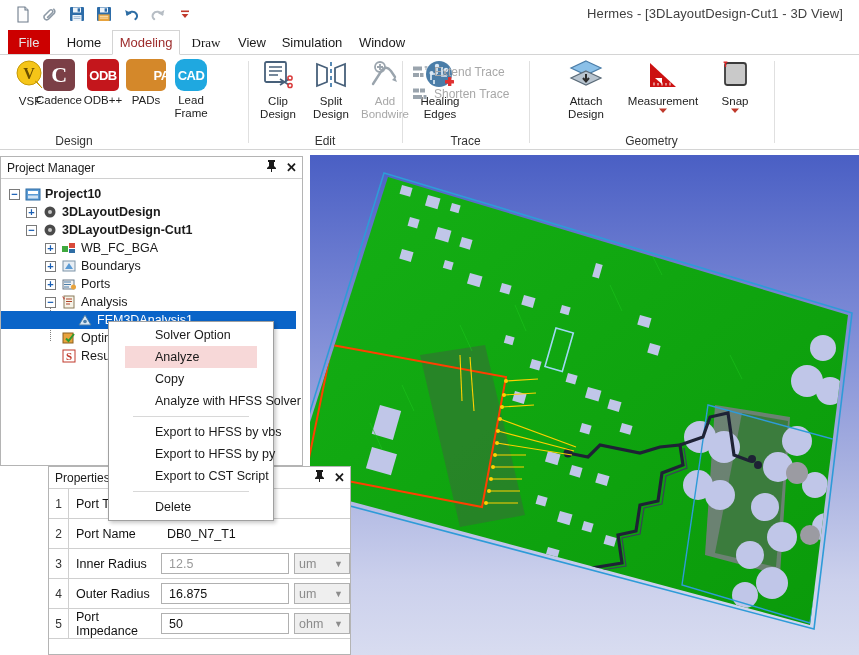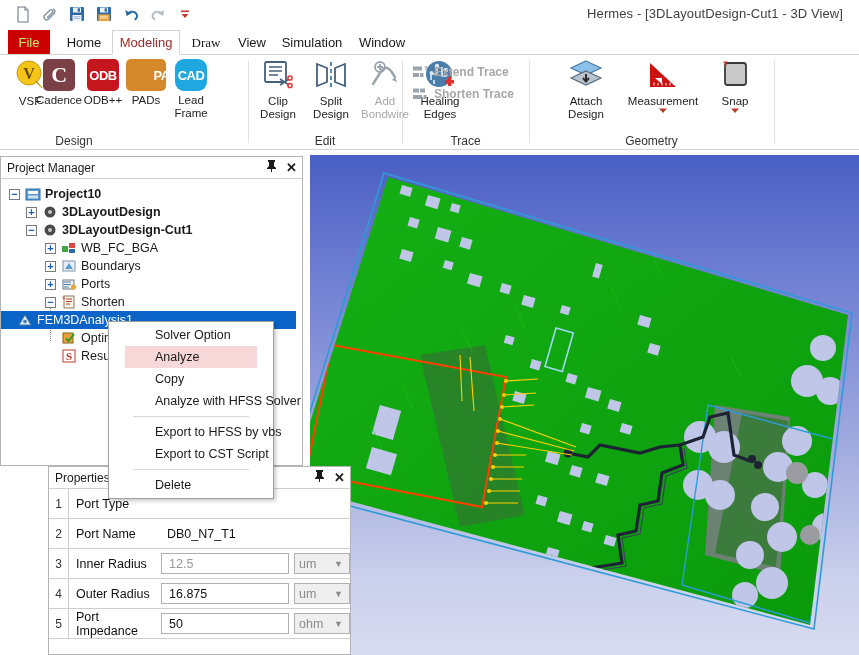--- a/index.html
+++ b/index.html
@@ -34,21 +34,21 @@
   .tabstrip:after {
     content:""; position:absolute; left:0; bottom:0; width:859px; height:1px; background:#d4d4d4;
   }
   .tab {
     position:absolute; top:0; height:25px;
     display:flex; align-items:center; justify-content:center;
     font-size:13px; color:#1a1a1a; cursor:pointer; padding:0 10px;
     white-space:nowrap;
   }
   .tab.file {
-    background:#cc0000; color:#bef264; left:8px; width:42px; padding:0;
+    background:#cc0000; color:#e5e5e5; left:8px; width:42px; padding:0;
     font-size:13px;
   }
   .tab.active {
     color:#9c2b2b;
     background:#fff;
     border:1px solid #d4d4d4;
     border-bottom:1px solid #fff;
     z-index:3;
   }
 
@@ -75,21 +75,21 @@
   
   .badge {
     width:32px; height:32px; border-radius:5px;
     display:flex; align-items:center; justify-content:center;
     color:#fff; font-weight:bold; letter-spacing:-0.5px;
   }
 
   
   .tracebtn {
     position:absolute; display:flex; align-items:center; gap:6px;
-    font-size:12px; color:#a8a8a8; cursor:default;font-weight:bold;
+    font-size:12px; color:#a8a8a8; cursor:default;
   }
 
   
   .panel {
     position:absolute; background:#fff;
     border:1px solid #b4b4b4;
   }
   .panel-head {
     position:relative; height:22px; background:#fff;
     border-bottom:1px solid #d0d0d0;
@@ -655,24 +655,24 @@
 
       <div class="trow" style="padding-left:44px;">
         <span class="expander">−</span>
         <span class="tree-icon">
           <svg width="16" height="14" viewBox="0 0 16 14">
               <rect x="3" y="1" width="10" height="12" fill="#f6f3e8" stroke="#8a7b5a"></rect>
               <path d="M5 4 h6 M5 6.5 h6 M5 9 h4" stroke="#b0452a"></path>
               <path d="M1 1 l3 2 l-1 2 z" fill="#c0564a"></path>
             </svg>
         </span>
-        <span class="tlabel">Shorten</span>
-      </div>
-
-      <div class="trow selected" style="margin-left:0; width:295px;">
+        <span class="tlabel">Analysis</span>
+      </div>
+
+      <div class="trow selected" style="padding-left:60px; margin-left:0; width:295px;">
         <span class="expander-spacer"></span>
         <span class="tree-icon">
           <svg width="16" height="14" viewBox="0 0 16 14">
               <path d="M8 2 L14 12 L2 12 Z" fill="#d9e6f2" stroke="#4a7da8"></path>
               <circle cx="8" cy="8.5" r="1.8" fill="#4a7da8"></circle>
             </svg>
         </span>
         <span class="tlabel">FEM3DAnalysis1</span>
       </div>
 
@@ -759,18 +759,19 @@
     </div>
   </div>
 
   <div class="ctxmenu">
     <div class="ctxitem">Solver Option</div>
     <div class="ctxitem hl">Analyze</div>
     <div class="ctxitem">Copy</div>
     <div class="ctxitem">Analyze with HFSS Solver</div>
     <div class="ctxsep"></div>
     <div class="ctxitem">Export to HFSS by vbs</div>
+    <div class="ctxitem">Export to HFSS by py</div>
     <div class="ctxitem">Export to CST Script</div>
     <div class="ctxsep"></div>
     <div class="ctxitem">Delete</div>
   </div>
 
 </div>
 
 </body></html>

